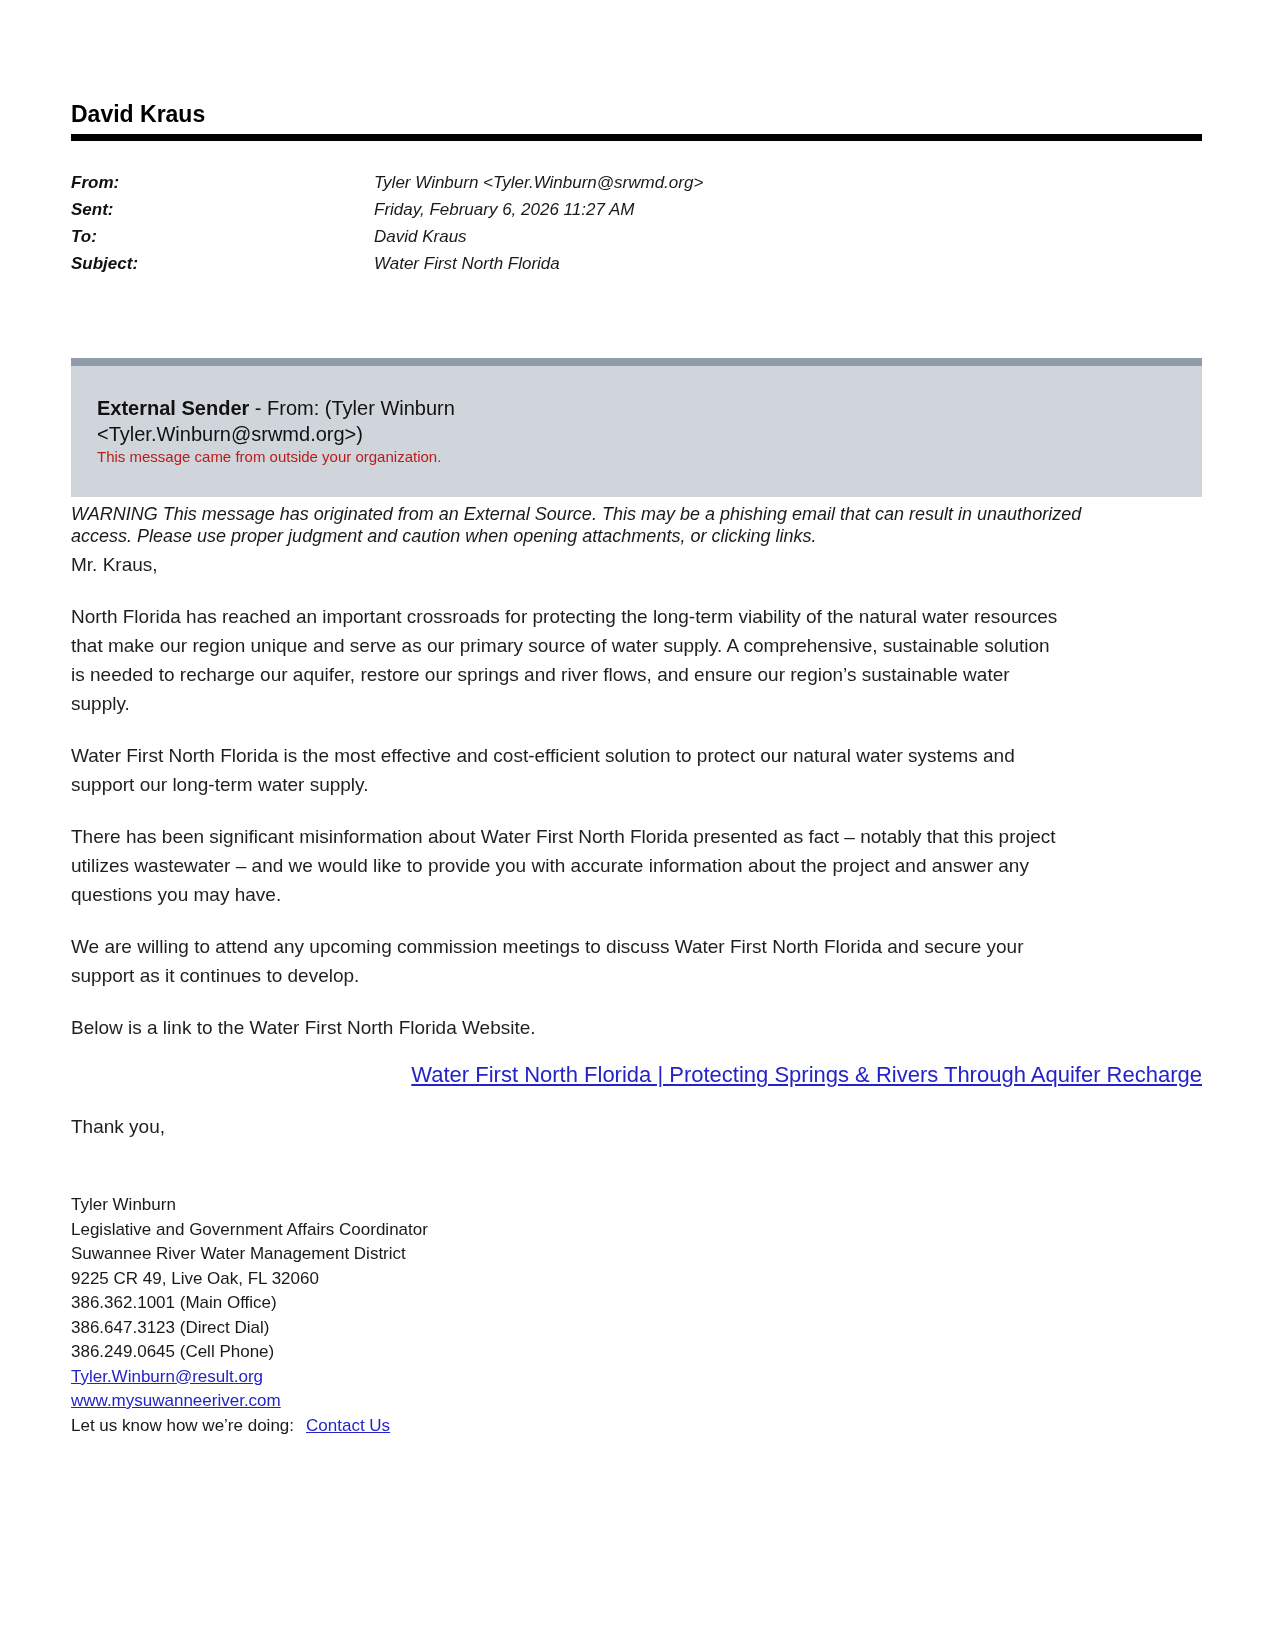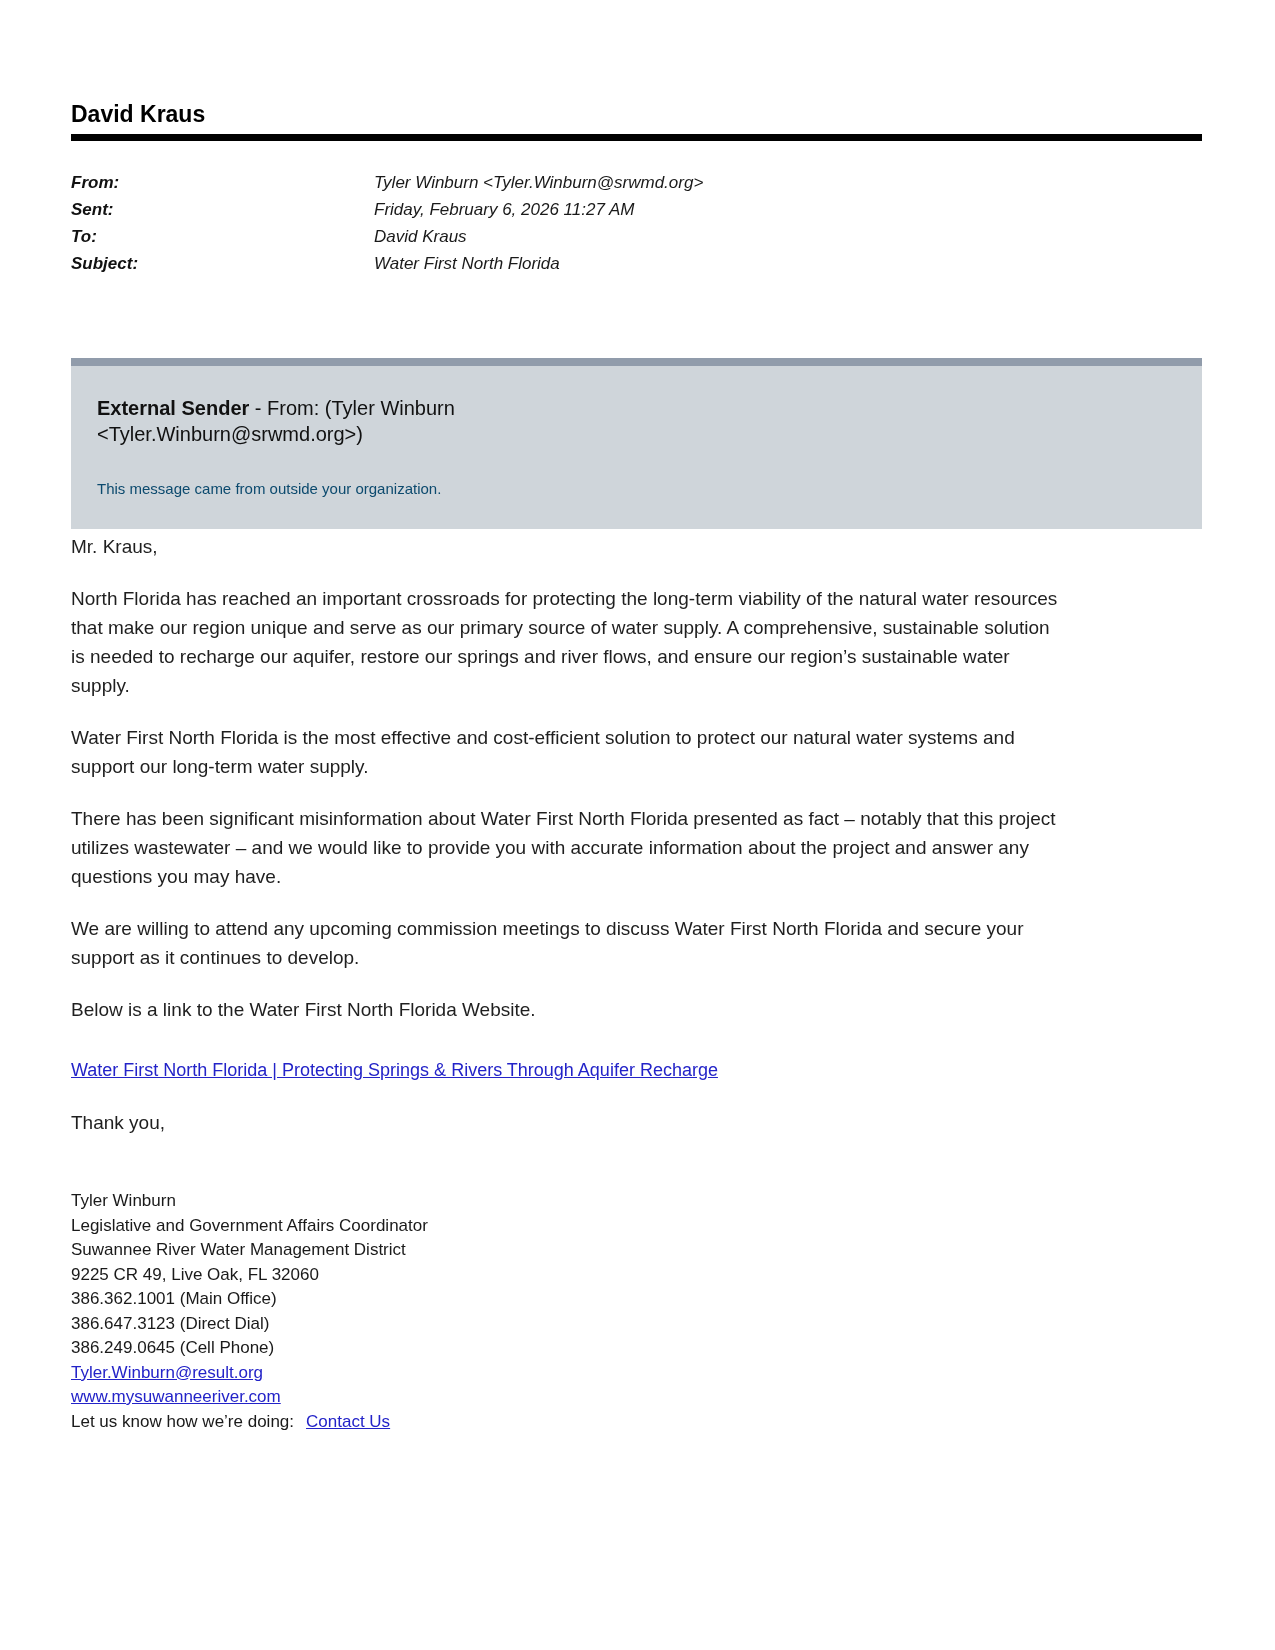--- a/index.html
+++ b/index.html
@@ -58,22 +58,21 @@
   .banner-title {
     font-size: 20px;
     line-height: 26px;
     max-width: 450px;
     color: #111111;
   }
   .banner-title .bold { font-weight: 700; }
   .banner-subtitle {
     font-size: 15px;
     line-height: 20px;
-    color: #0c4a6e;
-    margin-top: 32px;
+    color: #b91c1c;
   }
   .phishing-warning {
     margin-top: 7px;
     font-style: italic;
     font-size: 18px;
     line-height: 21.5px;
     max-width: 1020px;
     color: #1a1a1a;
   }
   .body-text p {
@@ -82,23 +81,24 @@
     line-height: 29px;
     max-width: 995px;
     color: #1f1f1f;
   }
   .body-text p.salutation { margin-top: 3px; }
   a.doc-link {
     color: #2323C8;
     text-decoration: underline;
   }
   .link-line {
-    margin-top: 32px;
-    font-size: 18px;
+    margin-top: 18px;
+    font-size: 22px;
     line-height: 29px;
+    text-align: right;
   }
   .signature {
     margin-top: 52px;
     font-size: 17px;
     line-height: 24.5px;
     color: #1a1a1a;
   }
   .signature a.doc-link { font-size: 17px; }
   .feedback-gap { display: inline-block; width: 12px; }
   .page-number {
@@ -146,20 +146,21 @@
     </div>
 
     <div class="external-banner">
       <div class="banner-strip"></div>
       <div class="banner-body">
         <div class="banner-title"><span class="bold">External Sender</span><span> - From: (Tyler Winburn &lt;Tyler.Winburn@srwmd.org&gt;)</span></div>
         <div class="banner-subtitle">This message came from outside your organization.</div>
       </div>
     </div>
 
+    <div class="phishing-warning">WARNING This message has originated from an External Source. This may be a phishing email that can result in unauthorized access. Please use proper judgment and caution when opening attachments, or clicking links.</div>
 
     <div class="body-text">
       <p class="salutation">Mr. Kraus,</p>
       <p>North Florida has reached an important crossroads for protecting the long-term viability of the natural water resources that make our region unique and serve as our primary source of water supply. A comprehensive, sustainable solution is needed to recharge our aquifer, restore our springs and river flows, and ensure our region’s sustainable water supply.</p>
       <p>Water First North Florida is the most effective and cost-efficient solution to protect our natural water systems and support our long-term water supply.</p>
       <p>There has been significant misinformation about Water First North Florida presented as fact – notably that this project utilizes wastewater – and we would like to provide you with accurate information about the project and answer any questions you may have.</p>
       <p>We are willing to attend any upcoming commission meetings to discuss Water First North Florida and secure your support as it continues to develop.</p>
       <p>Below is a link to the Water First North Florida Website.</p>
       <div class="link-line">
         <a href="#" class="doc-link">Water First North Florida | Protecting Springs &amp; Rivers Through Aquifer Recharge</a>

